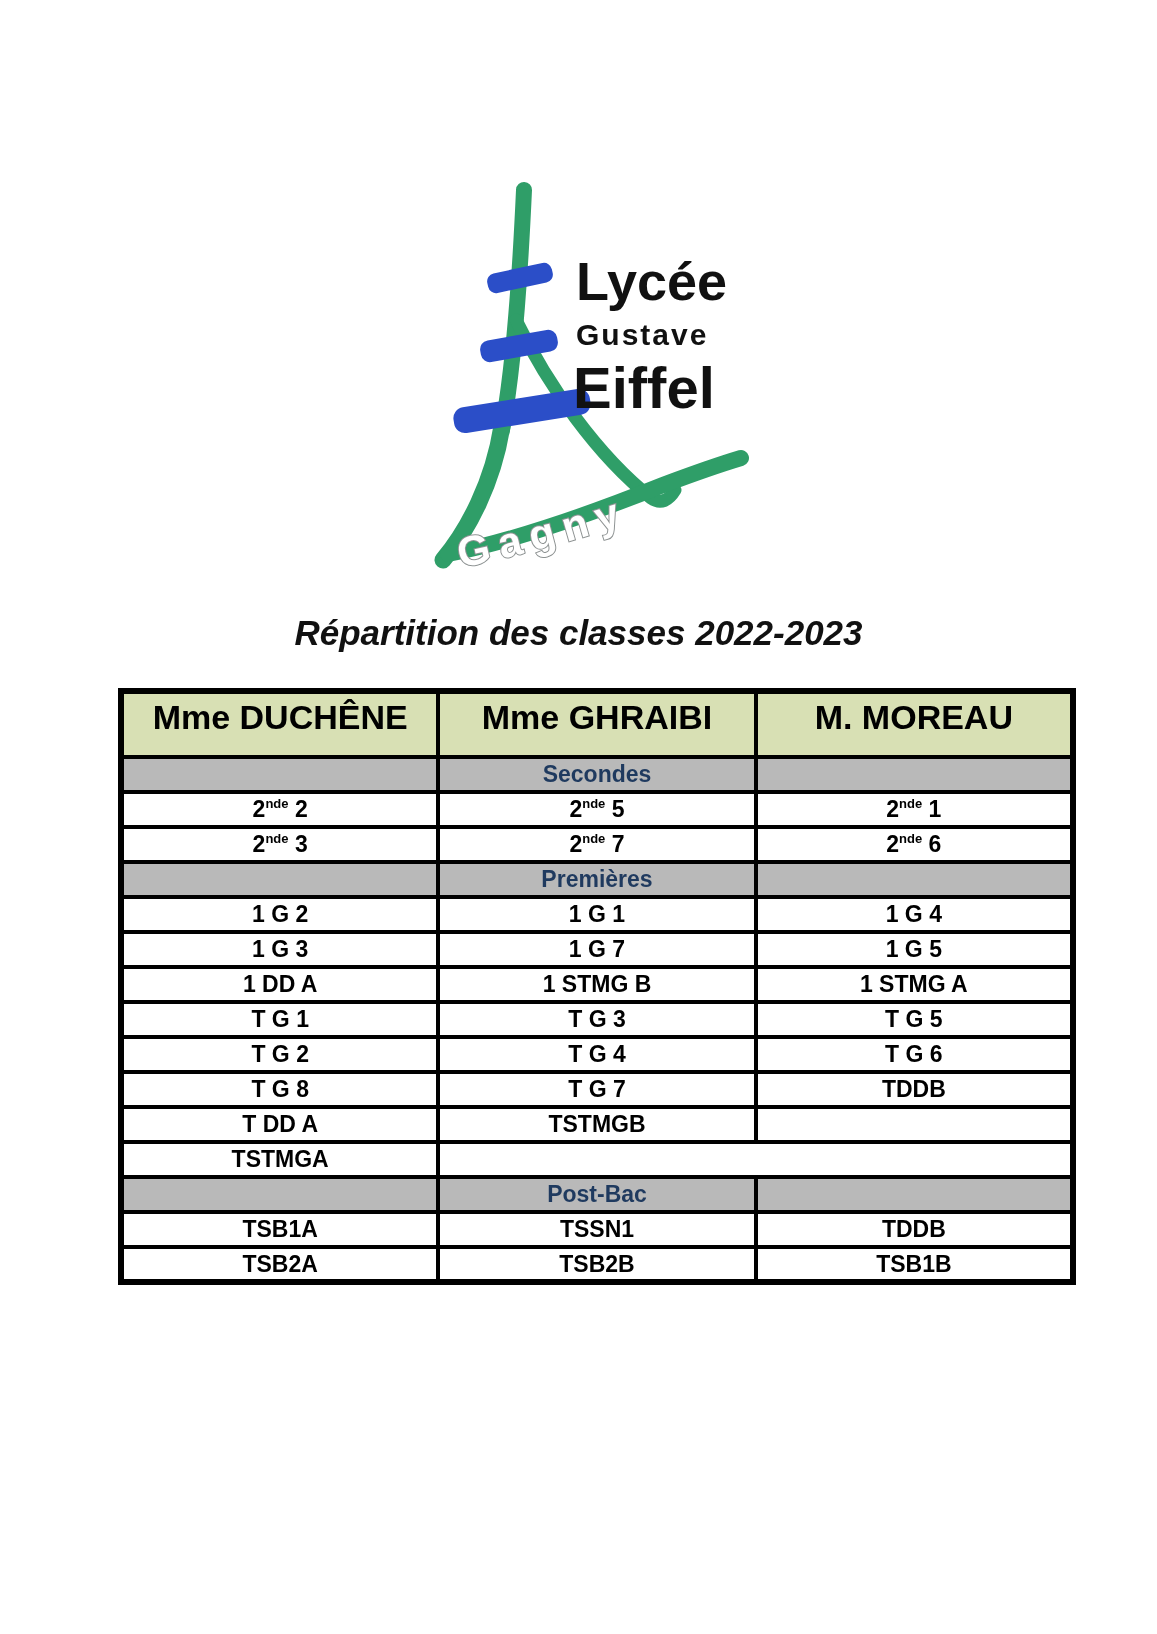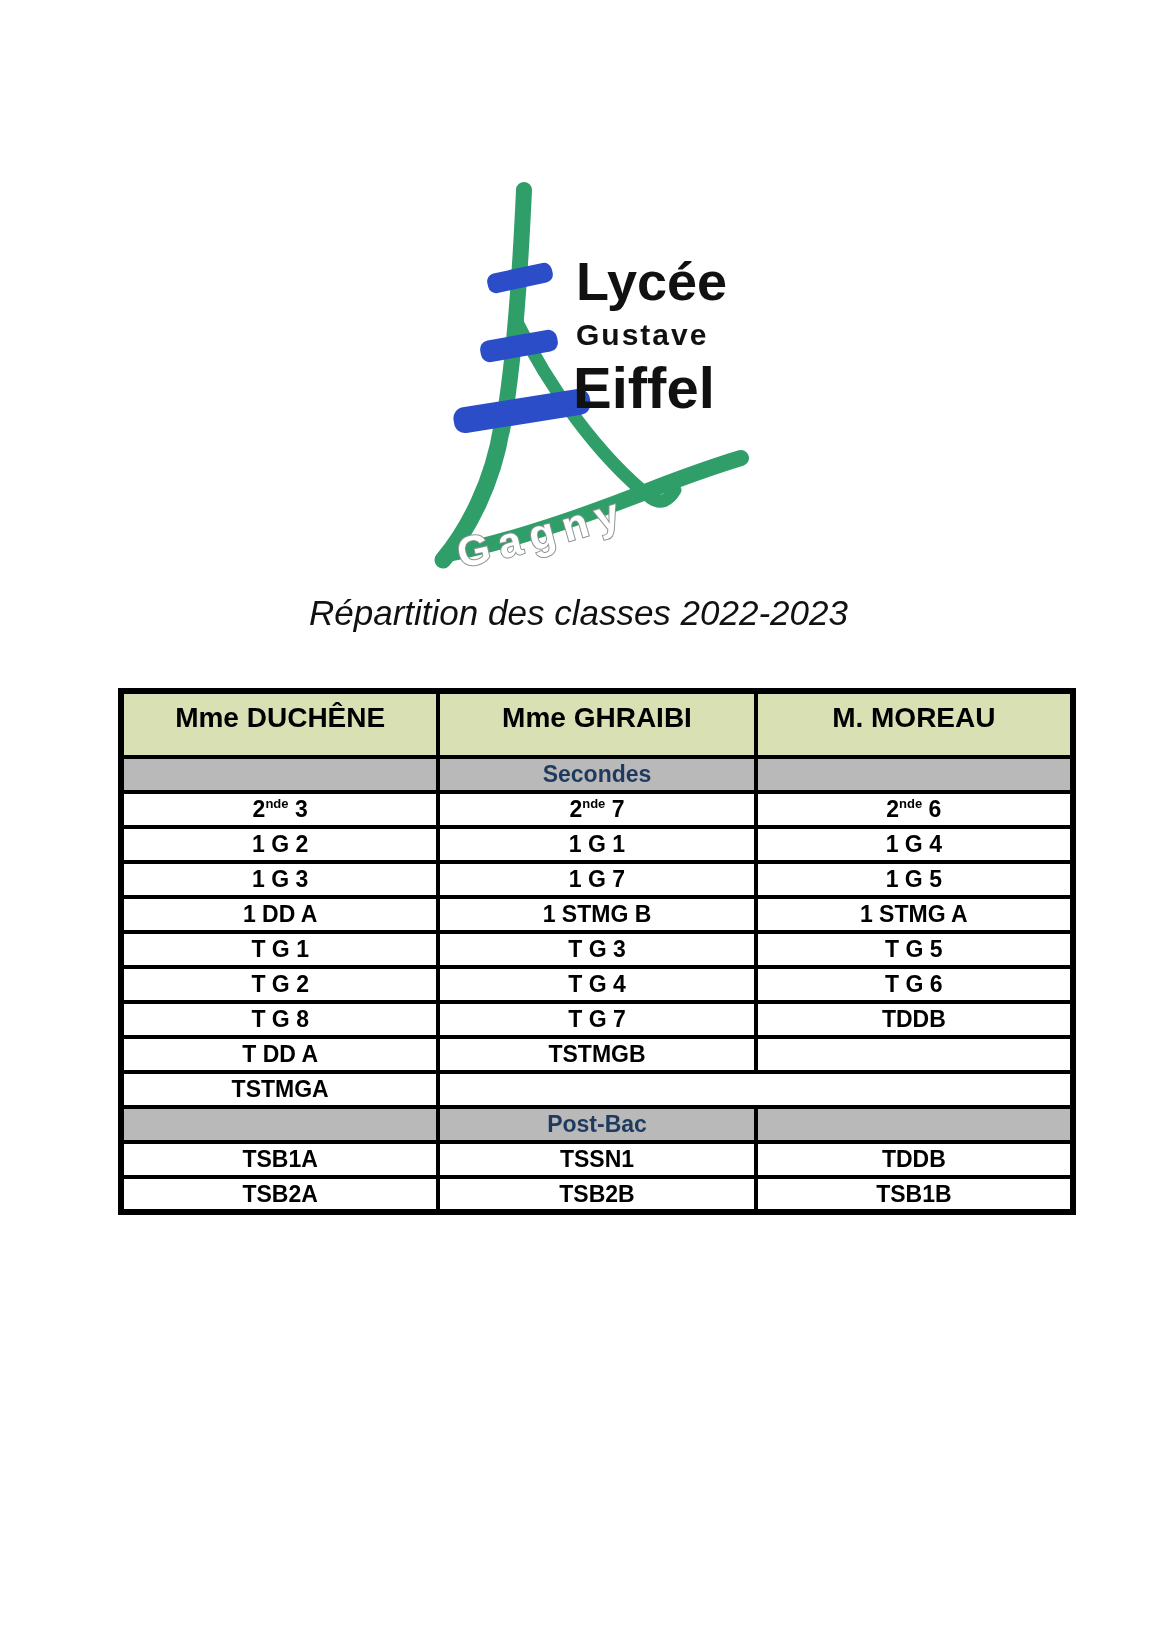--- a/index.html
+++ b/index.html
@@ -40,28 +40,28 @@
     fill: #ffffff;
     stroke: var(--outline-gray);
     stroke-width: 2px;
     paint-order: stroke fill;
     font-family: "Liberation Sans", sans-serif;
     font-weight: bold;
     letter-spacing: 9px;
   }
   .page-title {
     position: absolute;
-    top: 593px;
+    top: 613px;
     left: 0;
     width: 100%;
     margin: 0;
     text-align: center;
     font-size: 35px;
     font-style: italic;
-    font-weight: normal;
+    font-weight: bold;
     letter-spacing: 0px;
     color: #111;
   }
   table.classes {
     position: absolute;
     left: 118px;
     top: 688px;
     width: 958px;
     border-collapse: collapse;
     table-layout: fixed;
@@ -72,21 +72,21 @@
     border: 4px solid #000;
     padding: 0;
     text-align: center;
     vertical-align: middle;
     font-weight: bold;
     overflow: hidden;
   }
   table.classes th {
     background: var(--header-bg);
     height: 66px;
-    font-size: 28px;
+    font-size: 34px;
     padding-bottom: 14px;
   }
   table.classes td {
     height: 35px;
     font-size: 23px;
     background: #ffffff;
   }
   table.classes td.section {
     background: var(--section-bg);
     color: var(--section-color);
@@ -140,25 +140,35 @@
       <th>M. MOREAU</th>
     </tr>
   </thead>
   <tbody>
       <tr>
         <td class="section"></td>
         <td class="section">Secondes</td>
         <td class="section"></td>
       </tr>
       <tr>
+        <td>2<sup>nde</sup> 2</td>
+        <td>2<sup>nde</sup> 5</td>
+        <td>2<sup>nde</sup> 1</td>
+      </tr>
+      <tr>
         <td>2<sup>nde</sup> 3</td>
         <td>2<sup>nde</sup> 7</td>
         <td>2<sup>nde</sup> 6</td>
       </tr>
       <tr>
+        <td class="section"></td>
+        <td class="section">Premières</td>
+        <td class="section"></td>
+      </tr>
+      <tr>
         <td>1 G 2</td>
         <td>1 G 1</td>
         <td>1 G 4</td>
       </tr>
       <tr>
         <td>1 G 3</td>
         <td>1 G 7</td>
         <td>1 G 5</td>
       </tr>
       <tr>

